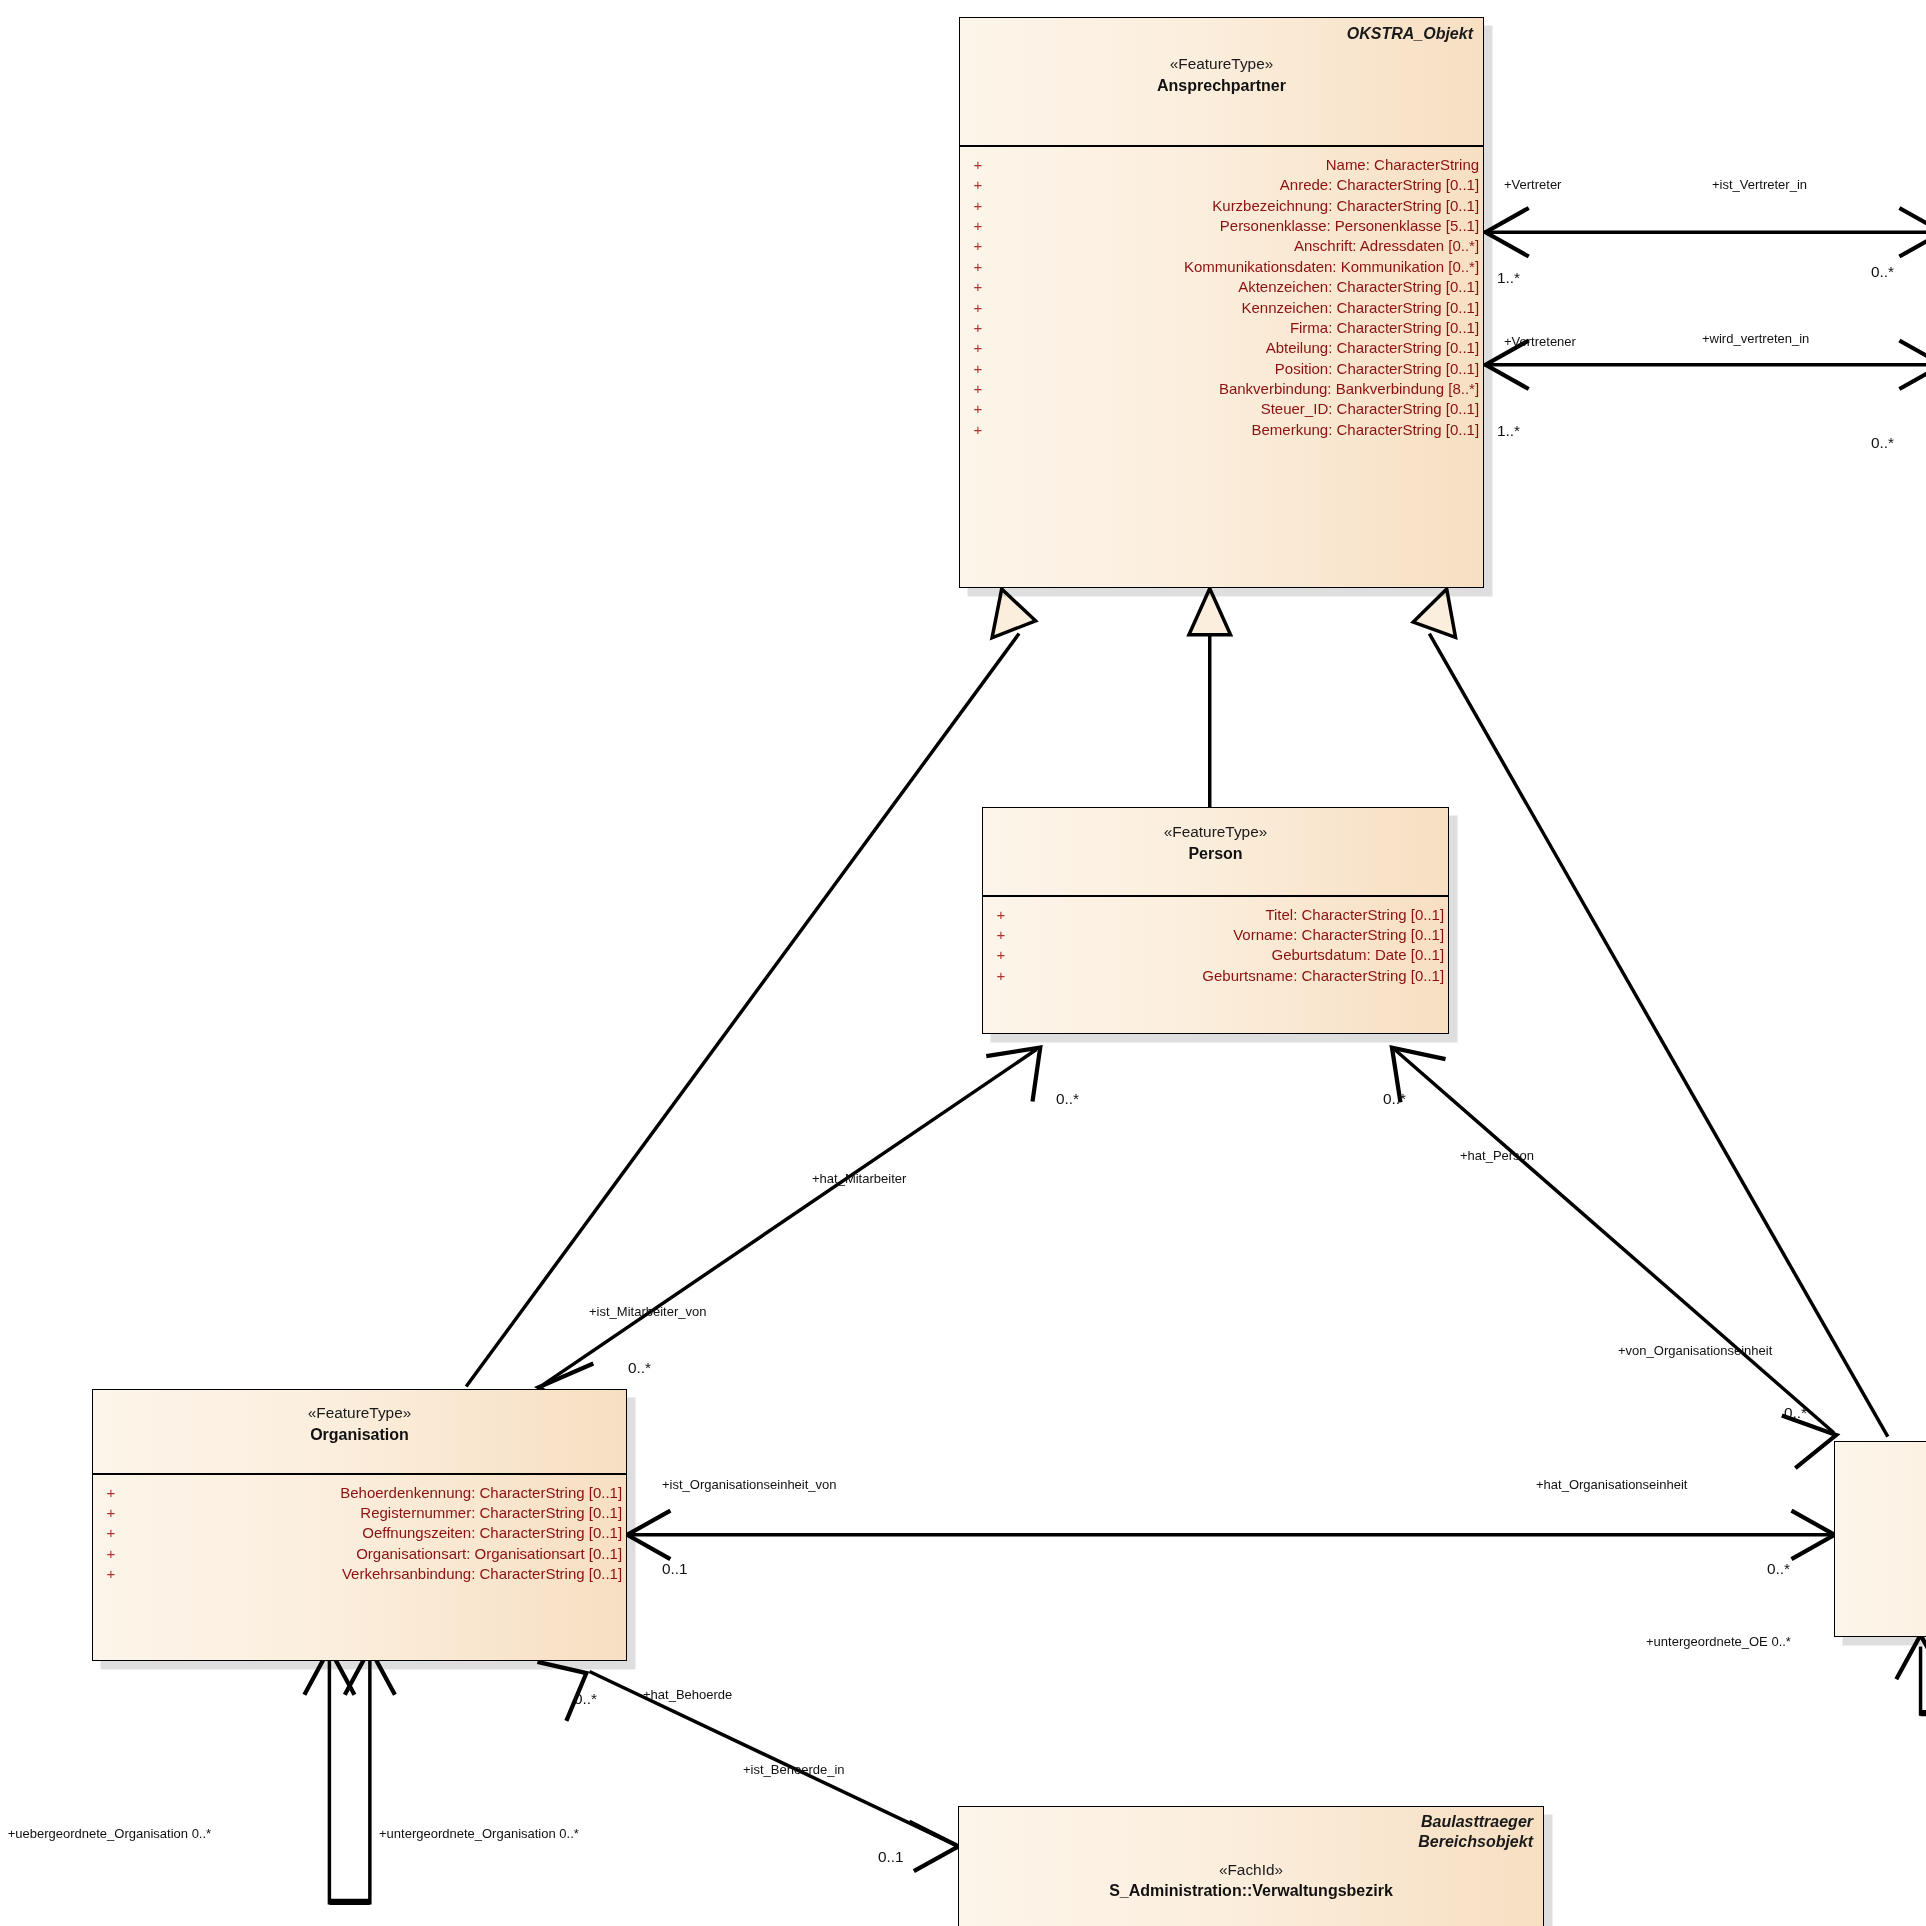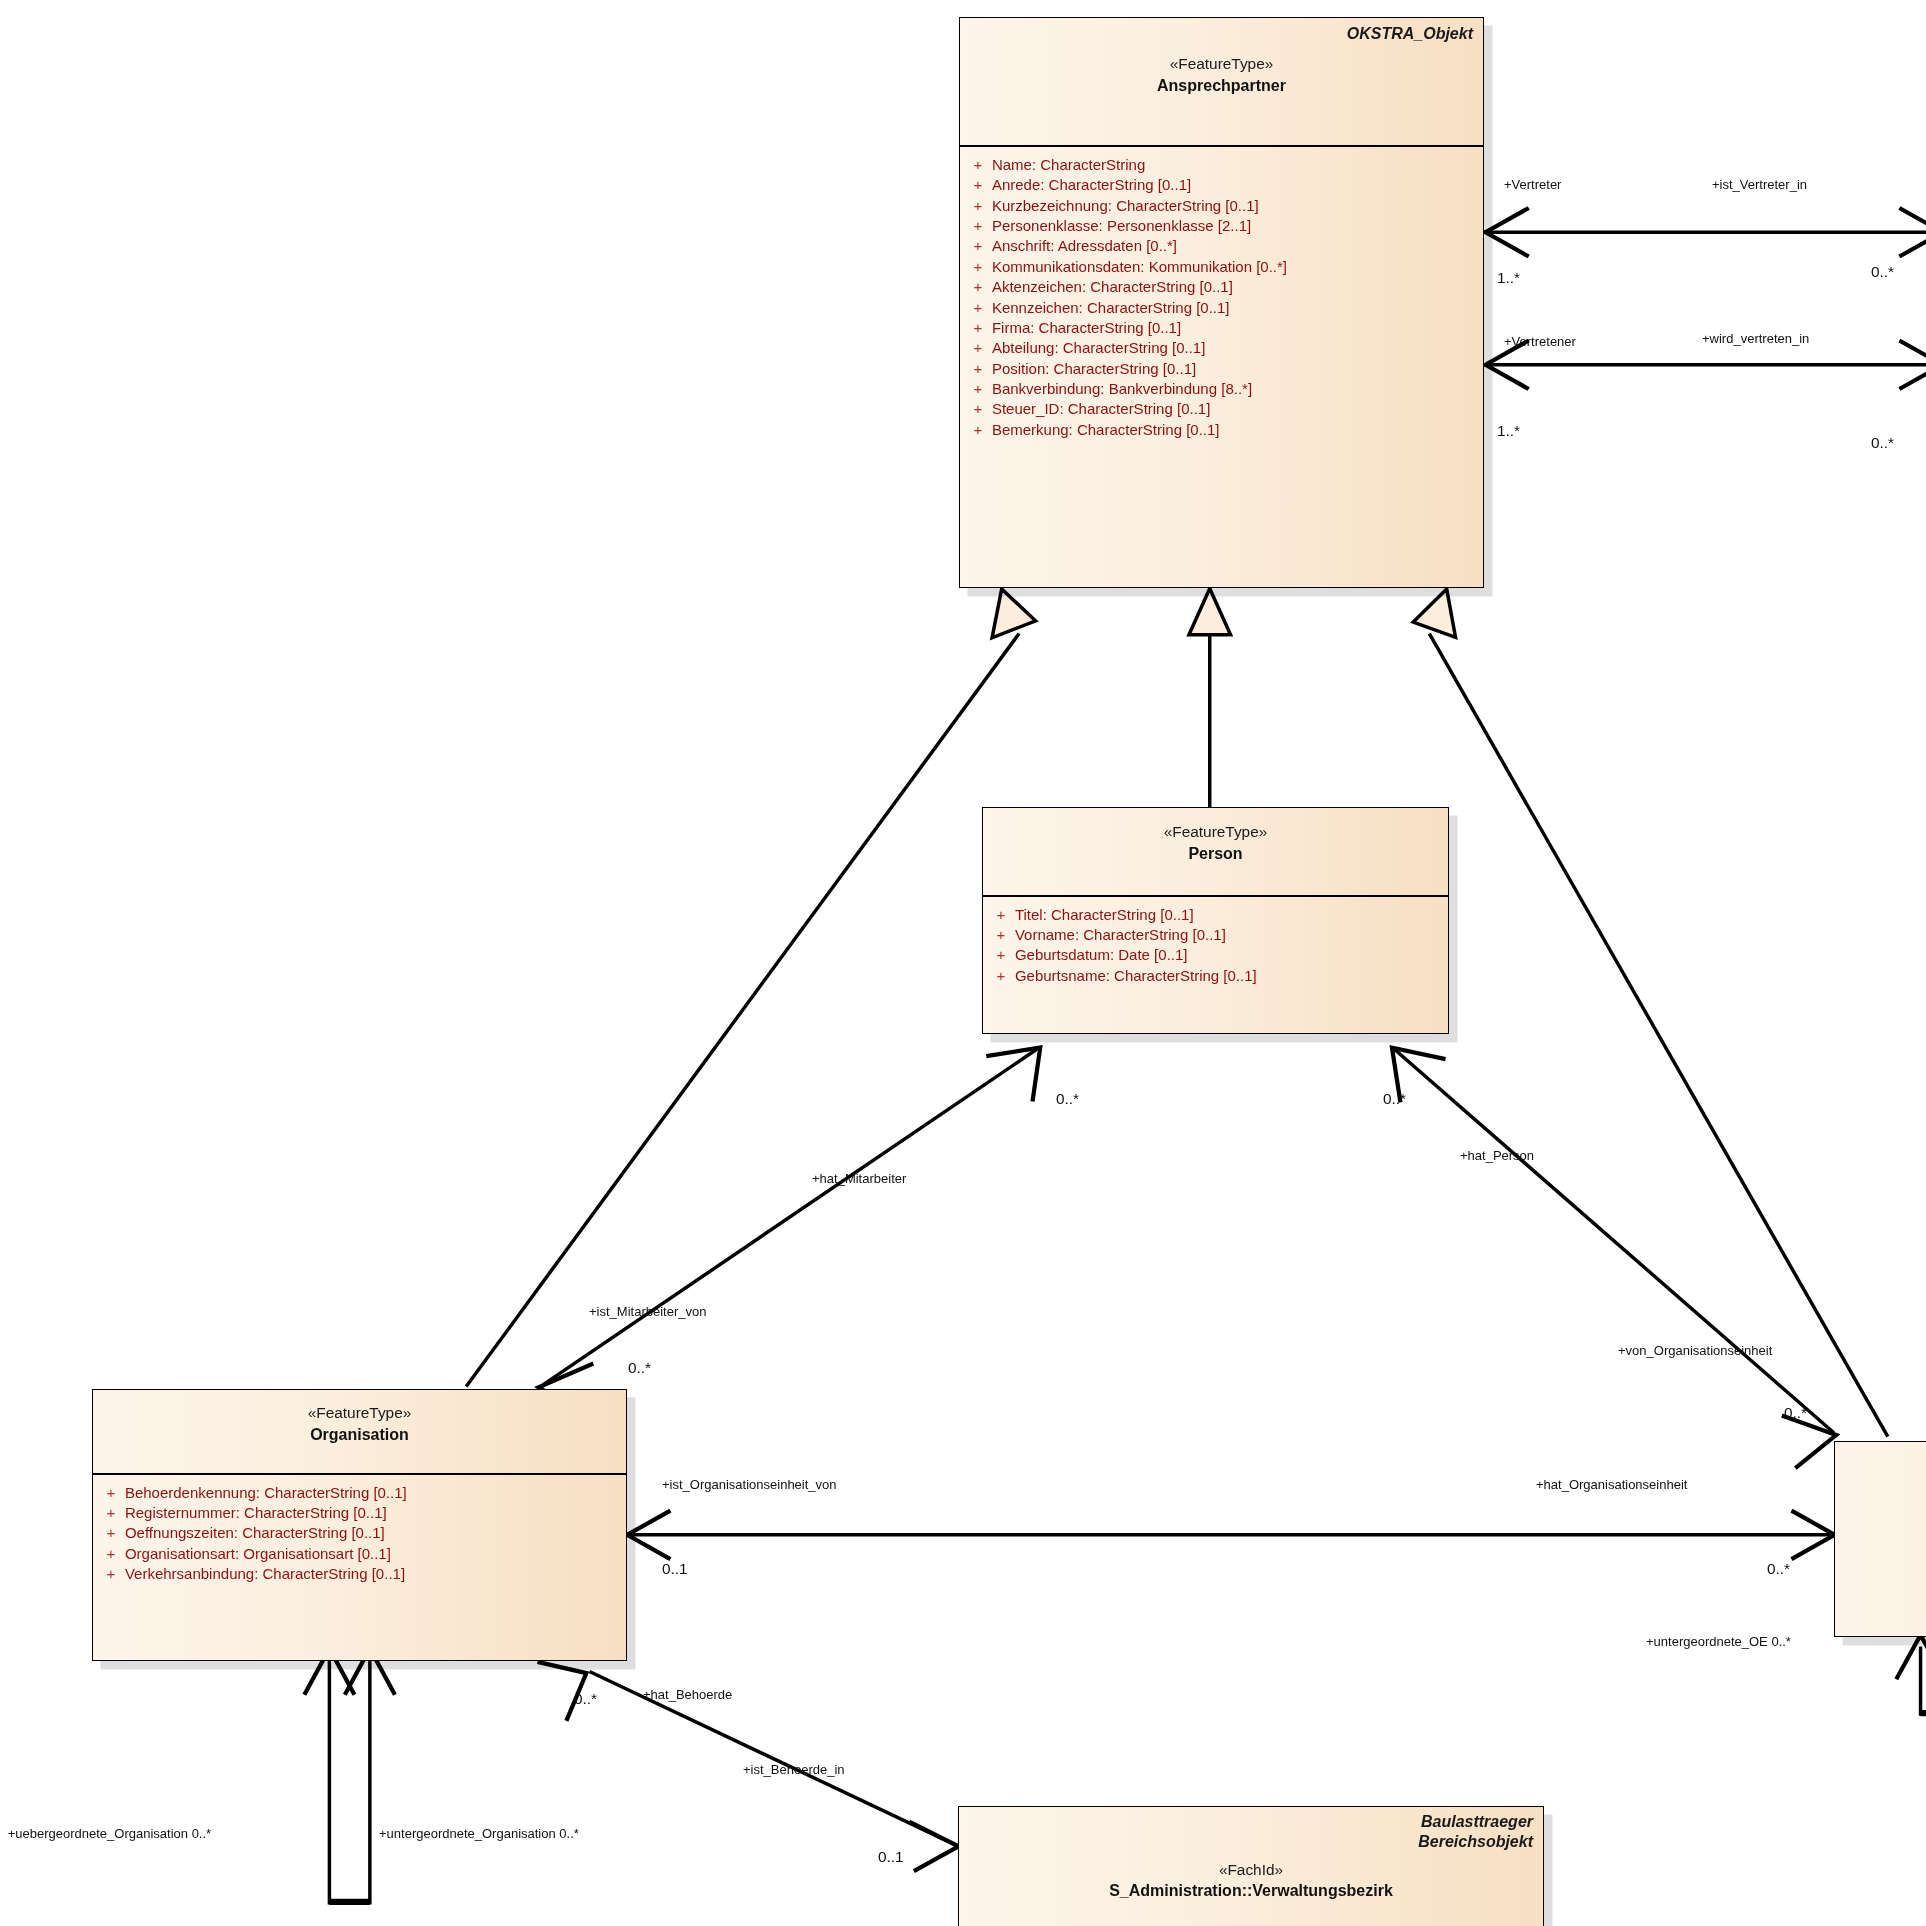--- a/index.html
+++ b/index.html
@@ -16,21 +16,21 @@
 
   .corner{position:absolute;right:10px;top:5.4px;text-align:right;
           font-style:italic;font-weight:bold;font-size:16px;color:#1a1a1a;line-height:1.22;}
   .stereo{text-align:center;font-size:15.4px;color:#1a1a1a;line-height:1.2;}
   .cname{text-align:center;font-size:16px;font-weight:bold;color:#111;line-height:1.2;margin-top:2.3px;}
   .cname.it{}
 
   .attr{display:flex;align-items:flex-start;font-size:15px;color:#8C1010;line-height:1.0;
         padding:2.7px 0 2.7px 0;white-space:nowrap;}
   .attr .vis{width:28px;flex:0 0 28px;text-align:center;color:#B03030;}
-  .attr .sig{flex:1 1 auto;}
+  .attr .sig{flex:1 1 auto;text-align:right;}
 
   .lbl{position:absolute;font-size:13px;color:#111;white-space:nowrap;line-height:1;}
   .lbl.mult{font-size:15.4px;}
 </style>
 </head>
 <body>
 
 <div id="stage">
 
   <svg class="layer" viewBox="0 0 6258 5886" preserveAspectRatio="none">
@@ -121,21 +121,21 @@
       <div class="attr">
           <span class="vis">+</span>
           <span class="sig">Anrede: CharacterString [0..1]</span>
         </div>
       <div class="attr">
           <span class="vis">+</span>
           <span class="sig">Kurzbezeichnung: CharacterString [0..1]</span>
         </div>
       <div class="attr">
           <span class="vis">+</span>
-          <span class="sig">Personenklasse: Personenklasse [2..1]</span>
+          <span class="sig">Personenklasse: Personenklasse [5..1]</span>
         </div>
       <div class="attr">
           <span class="vis">+</span>
           <span class="sig">Anschrift: Adressdaten [0..*]</span>
         </div>
       <div class="attr">
           <span class="vis">+</span>
           <span class="sig">Kommunikationsdaten: Kommunikation [0..*]</span>
         </div>
       <div class="attr">

